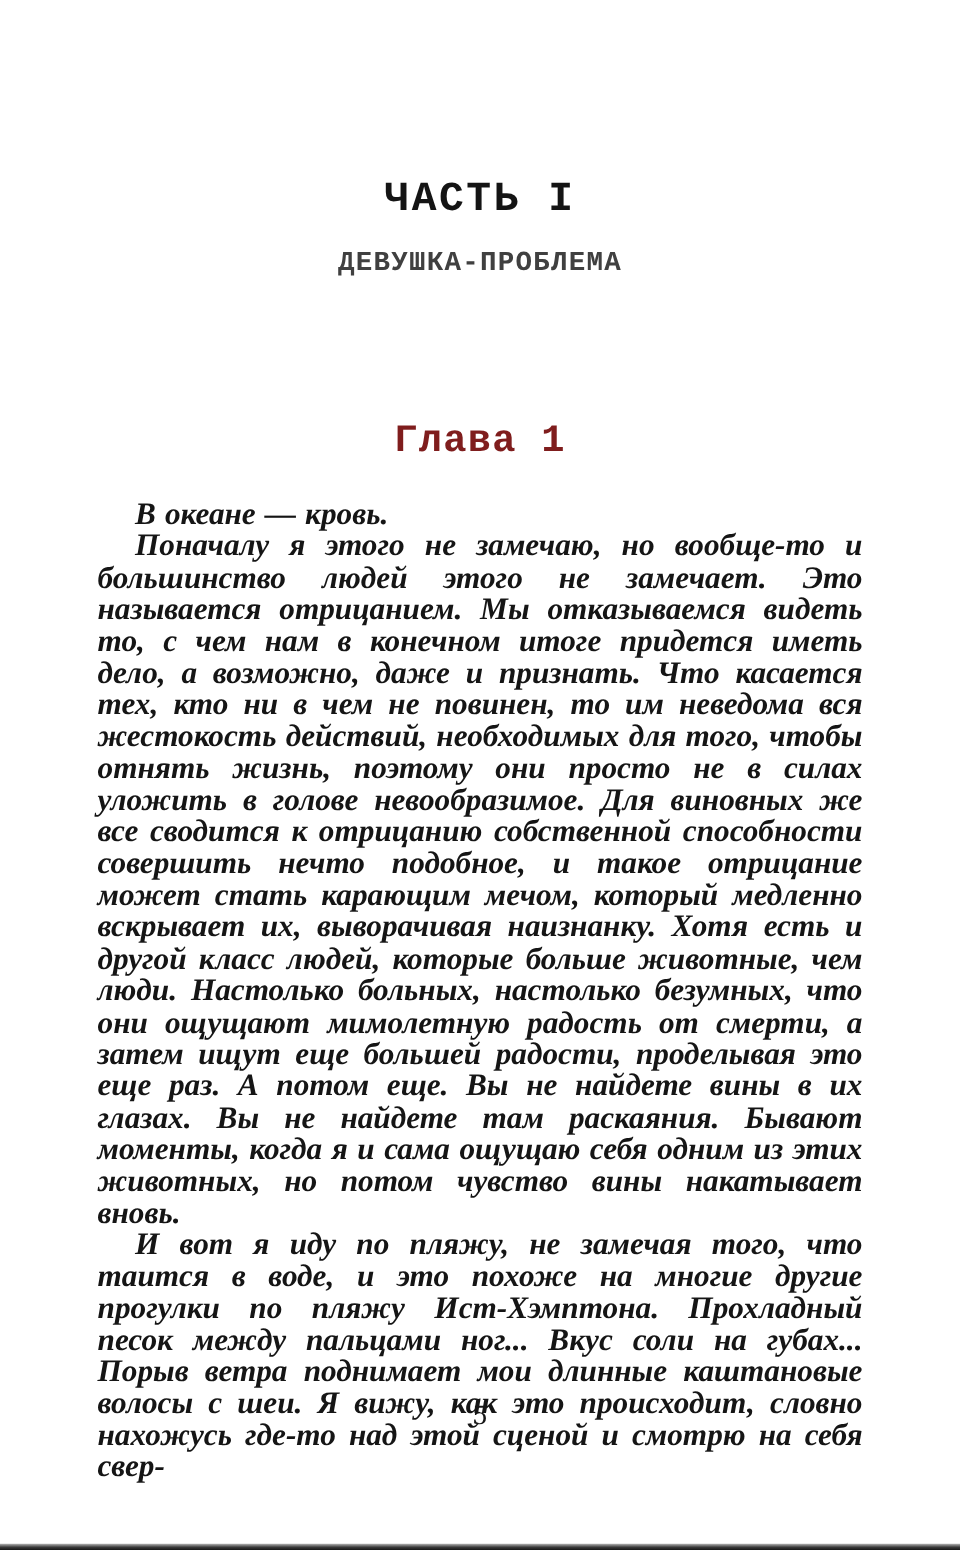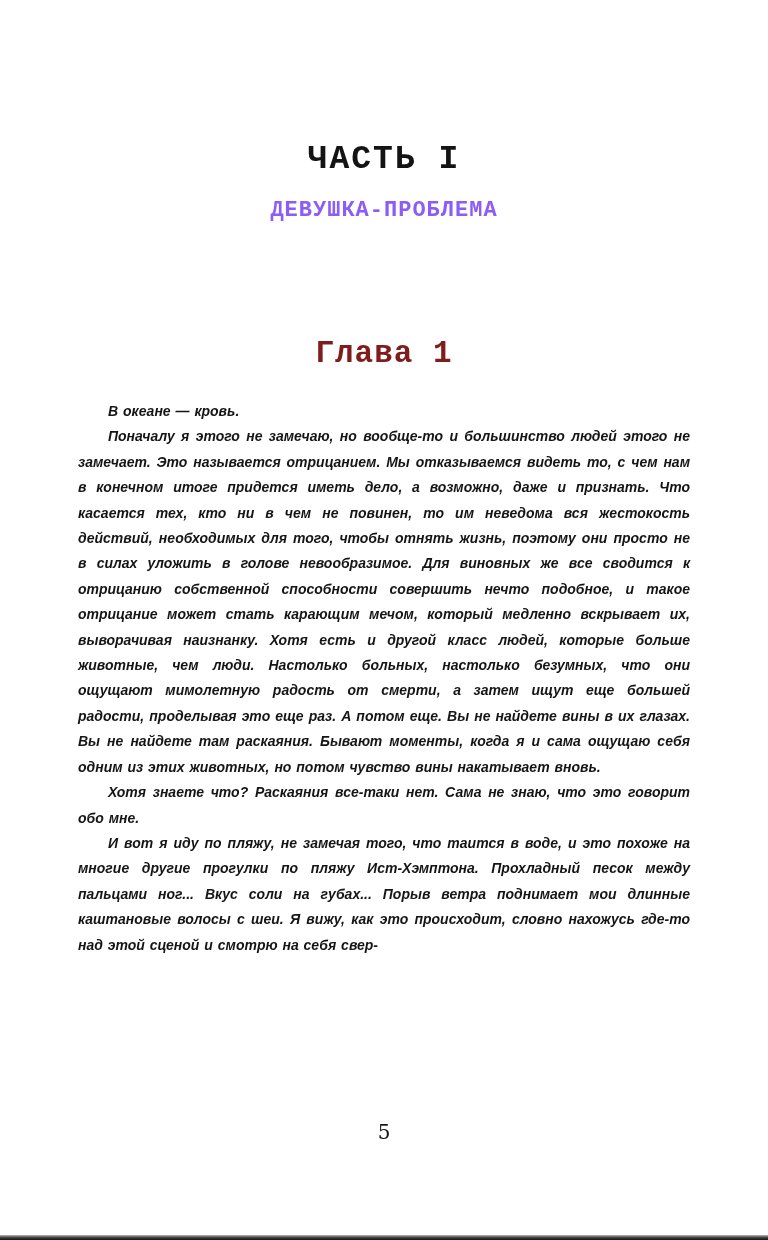--- a/index.html
+++ b/index.html
@@ -28,42 +28,42 @@
     letter-spacing: 2px;
     color: #141414;
   }
   .part-subtitle {
     margin: 20px 0 0 0;
     text-align: center;
     font-family: "Liberation Mono", monospace;
     font-weight: 700;
     font-size: 22px;
     letter-spacing: 1px;
-    color: #8b5cf6;
+    color: #404040;
   }
   .chapter-title {
     margin: 113px 0 0 0;
     text-align: center;
     font-family: "Liberation Mono", monospace;
     font-weight: 700;
     font-size: 31px;
     letter-spacing: 1px;
     color: #7f1d1d;
   }
   .body-text {
     margin-top: 28px;
   }
   .body-text p {
     margin: 0;
     text-indent: 30px;
     text-align: justify;
-    font-family: Liberation Sans, sans-serif;
+    font-family: Liberation Serif, serif;
     font-style: italic;
     font-weight: 700;
-    font-size: 14px;
+    font-size: 25px;
     line-height: 25.4px;
     color: #151515;
     word-spacing: 1px;
   }
   .page-number {
     position: absolute;
     left: 0;
     right: 0;
     bottom: 96px;
     text-align: center;
@@ -84,19 +84,18 @@
 <body>
 
 <div class="page">
   <div class="content">
     <h1 class="part-title">ЧАСТЬ I</h1>
     <h2 class="part-subtitle">ДЕВУШКА-ПРОБЛЕМА</h2>
     <h3 class="chapter-title">Глава 1</h3>
     <div class="body-text">
       <p>В океане — кровь.</p>
       <p>Поначалу я этого не замечаю, но вообще-то и большинство людей этого не замечает. Это называется отрицанием. Мы отказываемся видеть то, с чем нам в конечном итоге придется иметь дело, а возможно, даже и признать. Что касается тех, кто ни в чем не повинен, то им неведома вся жестокость действий, необходимых для того, чтобы отнять жизнь, поэтому они просто не в силах уложить в голове невообразимое. Для виновных же все сводится к отрицанию собственной способности совершить нечто подобное, и такое отрицание может стать карающим мечом, который медленно вскрывает их, выворачивая наизнанку. Хотя есть и другой класс людей, которые больше животные, чем люди. Настолько больных, настолько безумных, что они ощущают мимолетную радость от смерти, а затем ищут еще большей радости, проделывая это еще раз. А потом еще. Вы не найдете вины в их глазах. Вы не найдете там раскаяния. Бывают моменты, когда я и сама ощущаю себя одним из этих животных, но потом чувство вины накатывает вновь.</p>
-      <p>Хотя знаете что? Раскаяния все-таки нет. Сама не знаю, что это говорит обо мне.</p>
       <p>И вот я иду по пляжу, не замечая того, что таится в воде, и это похоже на многие другие прогулки по пляжу Ист-Хэмптона. Прохладный песок между пальцами ног... Вкус соли на губах... Порыв ветра поднимает мои длинные каштановые волосы с шеи. Я вижу, как это происходит, словно нахожусь где-то над этой сценой и смотрю на себя свер-</p>
     </div>
   </div>
   <div class="page-number">5</div>
   <div class="page-bottom-edge"></div>
 </div>
 
 </body></html>

